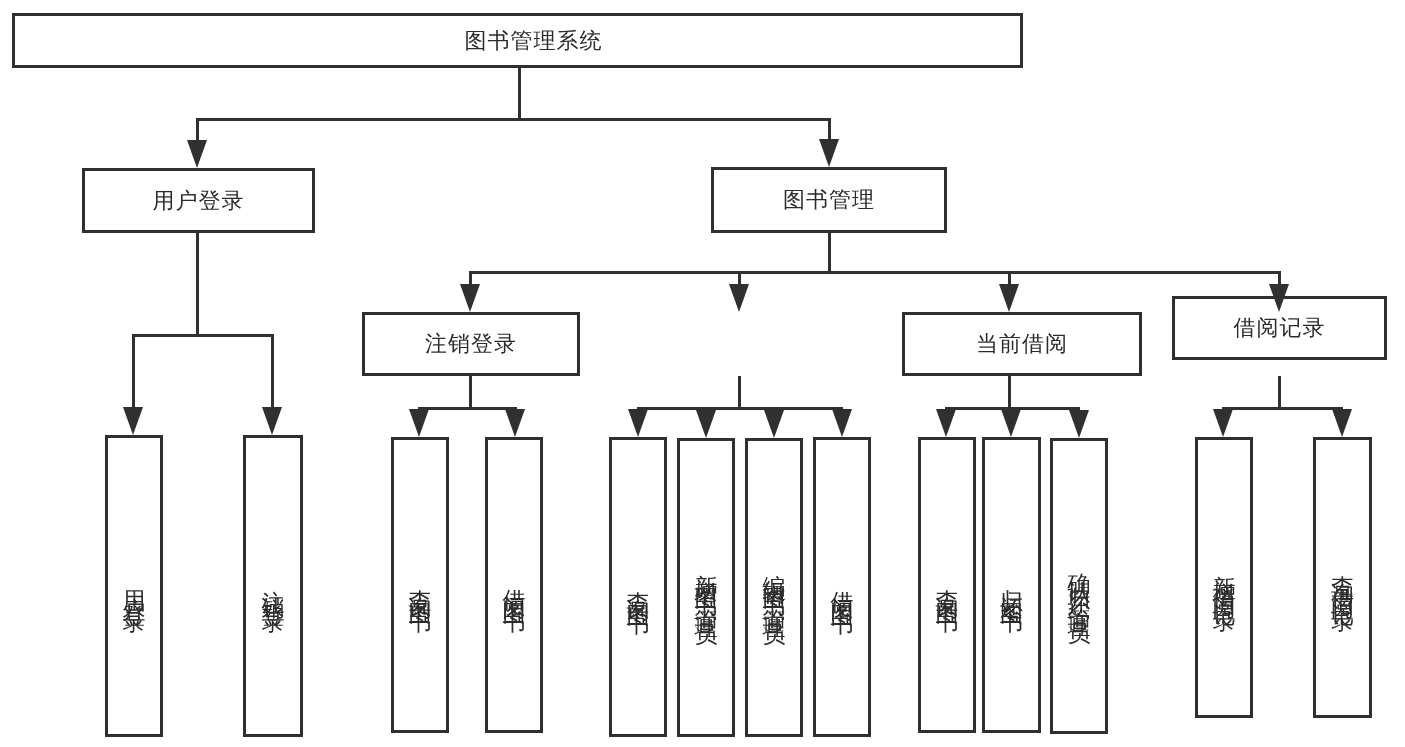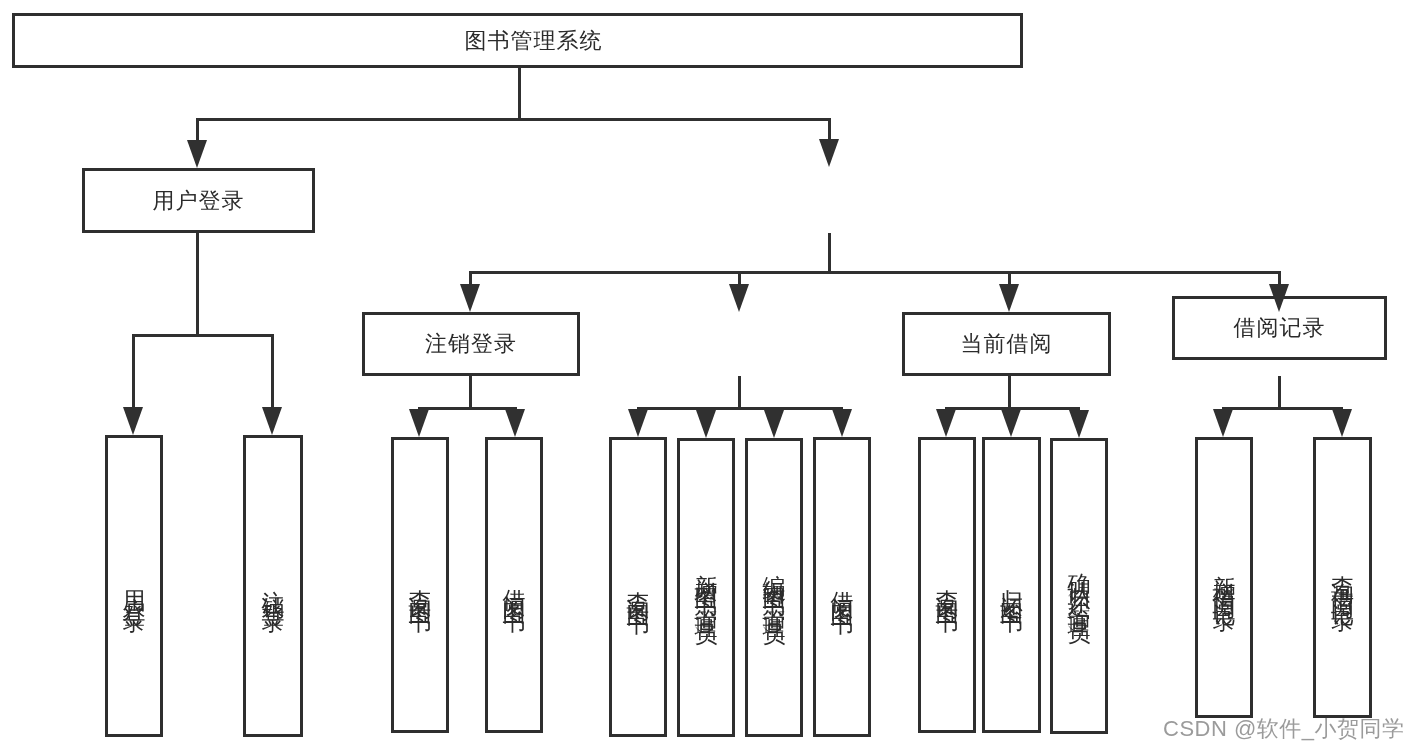--- a/index.html
+++ b/index.html
@@ -38,21 +38,21 @@
     font-size:22px; color:#9b9b9b; letter-spacing:0.5px; white-space:nowrap;
   }
 
   
   #root-box        { left:12px;   top:13px;  width:1011px; height:55px;padding-left:32px; }
   #user-login-box  { left:82px;   top:168px; width:233px;  height:65px; }
   #book-mgmt-box   { left:711px;  top:167px; width:236px;  height:66px; }
 
   #new-book-box    { left:362px;  top:312px; width:218px; height:64px; }
   #book-borrow-box { left:632px;  top:312px; width:216px; height:64px; }
-  #current-box     { left:902px;  top:312px; width:209px; height:64px; }
+  #current-box     { left:902px;  top:312px; width:240px; height:64px; }
   #records-box     { left:1172px; top:296px; width:215px; height:64px;align-items:center; }
 
   #leaf-g1-0 { left:105px;  top:435px; width:58px; height:302px; }
   #leaf-g1-1 { left:243px;  top:435px; width:60px; height:302px; }
   #leaf-g2-0 { left:391px;  top:437px; width:58px; height:296px; }
   #leaf-g2-1 { left:485px;  top:437px; width:58px; height:296px; }
   #leaf-g3-0 { left:609px;  top:437px; width:58px; height:300px; }
   #leaf-g3-1 { left:677px;  top:438px; width:58px; height:299px; }
   #leaf-g3-2 { left:745px;  top:438px; width:58px; height:299px; }
   #leaf-g3-3 { left:813px;  top:437px; width:58px; height:300px; }
@@ -115,20 +115,23 @@
   <div class="arr" style="left:1213px; top:409px;"></div>
   <div class="arr" style="left:1332px; top:409px;"></div>
 
   <div class="box" id="root-box">
     <span>图书管理系统</span>
   </div>
 
   <div class="box" id="user-login-box">
     <span>用户登录</span>
   </div>
+  <div class="box" id="book-mgmt-box">
+    <span>图书管理</span>
+  </div>
 
   <div class="box" id="new-book-box">
     <span>注销登录</span>
   </div>
   <div class="box" id="current-box">
     <span>当前借阅</span>
   </div>
   <div class="box" id="records-box">
     <span>借阅记录</span>
   </div>
@@ -144,15 +147,14 @@
   <div class="leaf" id="leaf-g3-2">编辑图书（管理员）</div>
   <div class="leaf" id="leaf-g3-3">借阅图书</div>
 
   <div class="leaf" id="leaf-g4-0">查询图书</div>
   <div class="leaf" id="leaf-g4-1">归还图书</div>
   <div class="leaf" id="leaf-g4-2">确认归还（管理员）</div>
 
   <div class="leaf" id="leaf-g5-0">新增借阅记录</div>
   <div class="leaf" id="leaf-g5-1">查询借阅记录</div>
 
-  <div id="watermark">CSDN @软件_小贺同学</div>
 
 </div>
 
 </body></html>

